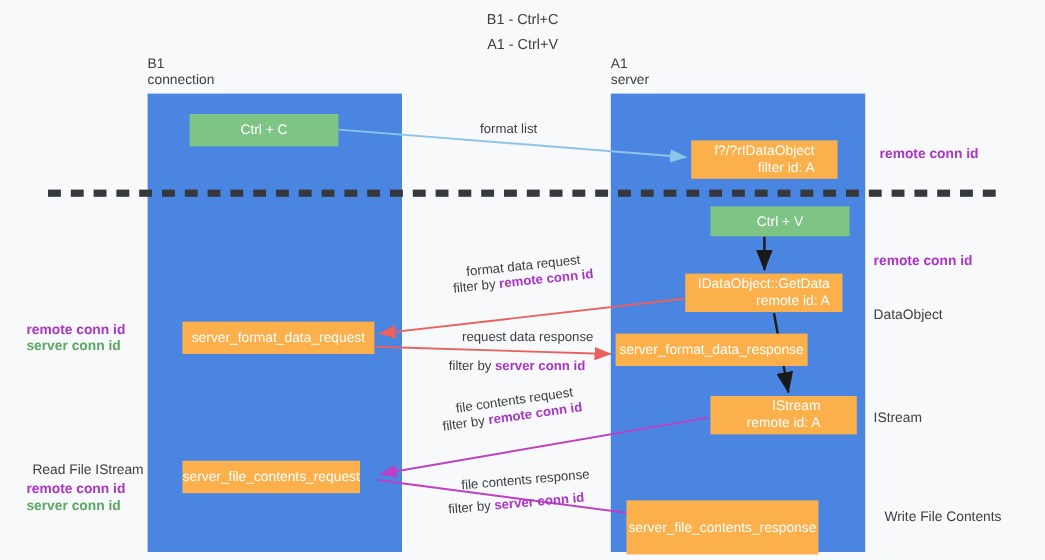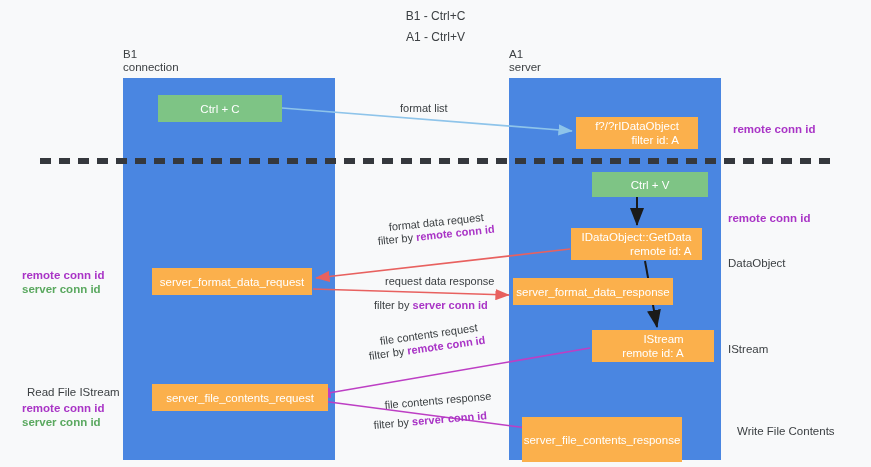--- a/index.html
+++ b/index.html
@@ -50,21 +50,21 @@
   .green{background:#7ec485;}
   .orange{background:#fbb04c;}
 
   #n-ctrlc{left:158px;top:95px;width:124px;height:27px;}
   #n-idataobject{left:576px;top:117px;width:122px;height:32px;}
   #n-ctrlv{left:592px;top:172px;width:116px;height:25px;}
   #n-getdata{left:571px;top:228px;width:131px;height:32px;}
   #n-sfdreq{left:152px;top:268px;width:160px;height:27px;}
   #n-sfdres{left:513px;top:278px;width:160px;height:27px;}
   #n-istream{left:592px;top:330px;width:122px;height:32px;}
-  #n-sfcreq{left:152px;top:384px;width:176px;height:27px;}
+  #n-sfcreq{left:152px;top:384px;width:148px;height:27px;}
   #n-sfcres{left:522px;top:417px;width:160px;height:45px;}
 
   
   .side{font-size:11.5px;line-height:14px;}
   .purple{color:#a934c6;font-weight:bold;}
   .greentxt{color:#5aa85f;font-weight:bold;}
   .plain{color:#3c4043;}
 
   #s-remote1{left:733px;top:122px;}
   #s-remote2{left:728px;top:211px;}

